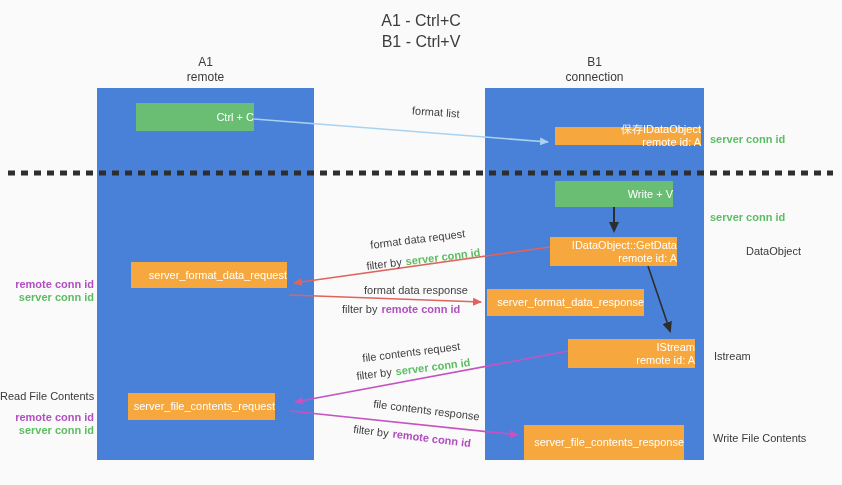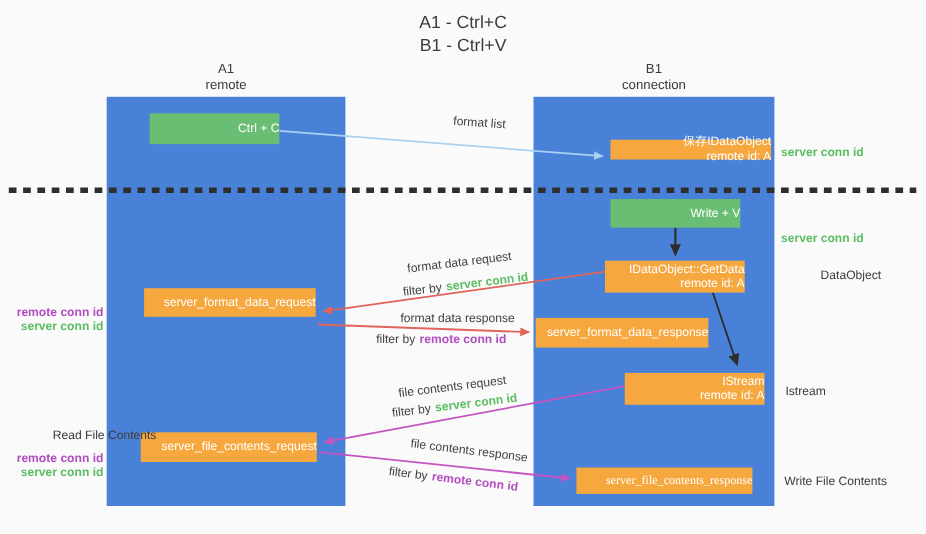--- a/index.html
+++ b/index.html
@@ -67,25 +67,25 @@
 
   <div class="abs node orange-box" style="left:487px;top:289px;width:157px;height:27px;">
     <span>server_format_data_response</span>
   </div>
 
   <div class="abs node orange-box" style="left:568px;top:339px;width:127px;height:29px;">
     <span>IStream</span>
     <span>remote id: A</span>
   </div>
 
-  <div class="abs node orange-box" style="left:128px;top:393px;width:160px;height:27px;">
+  <div class="abs node orange-box" style="left:128px;top:393px;width:147px;height:27px;">
     <span>server_file_contents_request</span>
   </div>
 
-  <div class="abs node orange-box" style="left:524px;top:425px;width:160px;height:24px;font-family:Liberation Serif, serif;">
+  <div class="abs node orange-box" style="left:524px;top:425px;width:160px;height:35px;">
     <span>server_file_contents_response</span>
   </div>
 
   <svg class="svg-overlay" width="842" height="485" viewBox="0 0 842 485">
     <defs>
       <marker id="ah-blue" markerUnits="userSpaceOnUse" markerWidth="10" markerHeight="8" refX="8" refY="4" orient="auto">
         <path d="M0,0 L9,4 L0,8 z" fill="#a9d2f0"></path>
       </marker>
       <marker id="ah-black" markerUnits="userSpaceOnUse" markerWidth="12" markerHeight="10" refX="9" refY="5" orient="auto">
         <path d="M0,0 L11,5 L0,10 z" fill="#2d2d2d"></path>
@@ -155,20 +155,20 @@
   <div class="abs side-label conn-green" style="left:710px;top:211px;">server conn id</div>
   <div class="abs side-label" style="left:710px;top:245px;padding-left:36px;">DataObject</div>
   <div class="abs side-label" style="left:714px;top:350px;">Istream</div>
   <div class="abs side-label" style="left:713px;top:432px;">Write File Contents</div>
 
   <div class="abs side-label right-align stack" style="left:0px;top:278px;width:94px;">
     <span class="conn-purple">remote conn id</span>
     <span class="conn-green">server conn id</span>
   </div>
 
-  <div class="abs side-label right-align" style="left:0px;top:390px;width:93px;margin-left:48px;">Read File Contents</div>
+  <div class="abs side-label right-align" style="left:0px;top:390px;width:93px;">Read File Contents</div>
 
   <div class="abs side-label right-align stack" style="left:0px;top:411px;width:94px;">
     <span class="conn-purple">remote conn id</span>
     <span class="conn-green">server conn id</span>
   </div>
 
 </div>
 
 </body></html>

